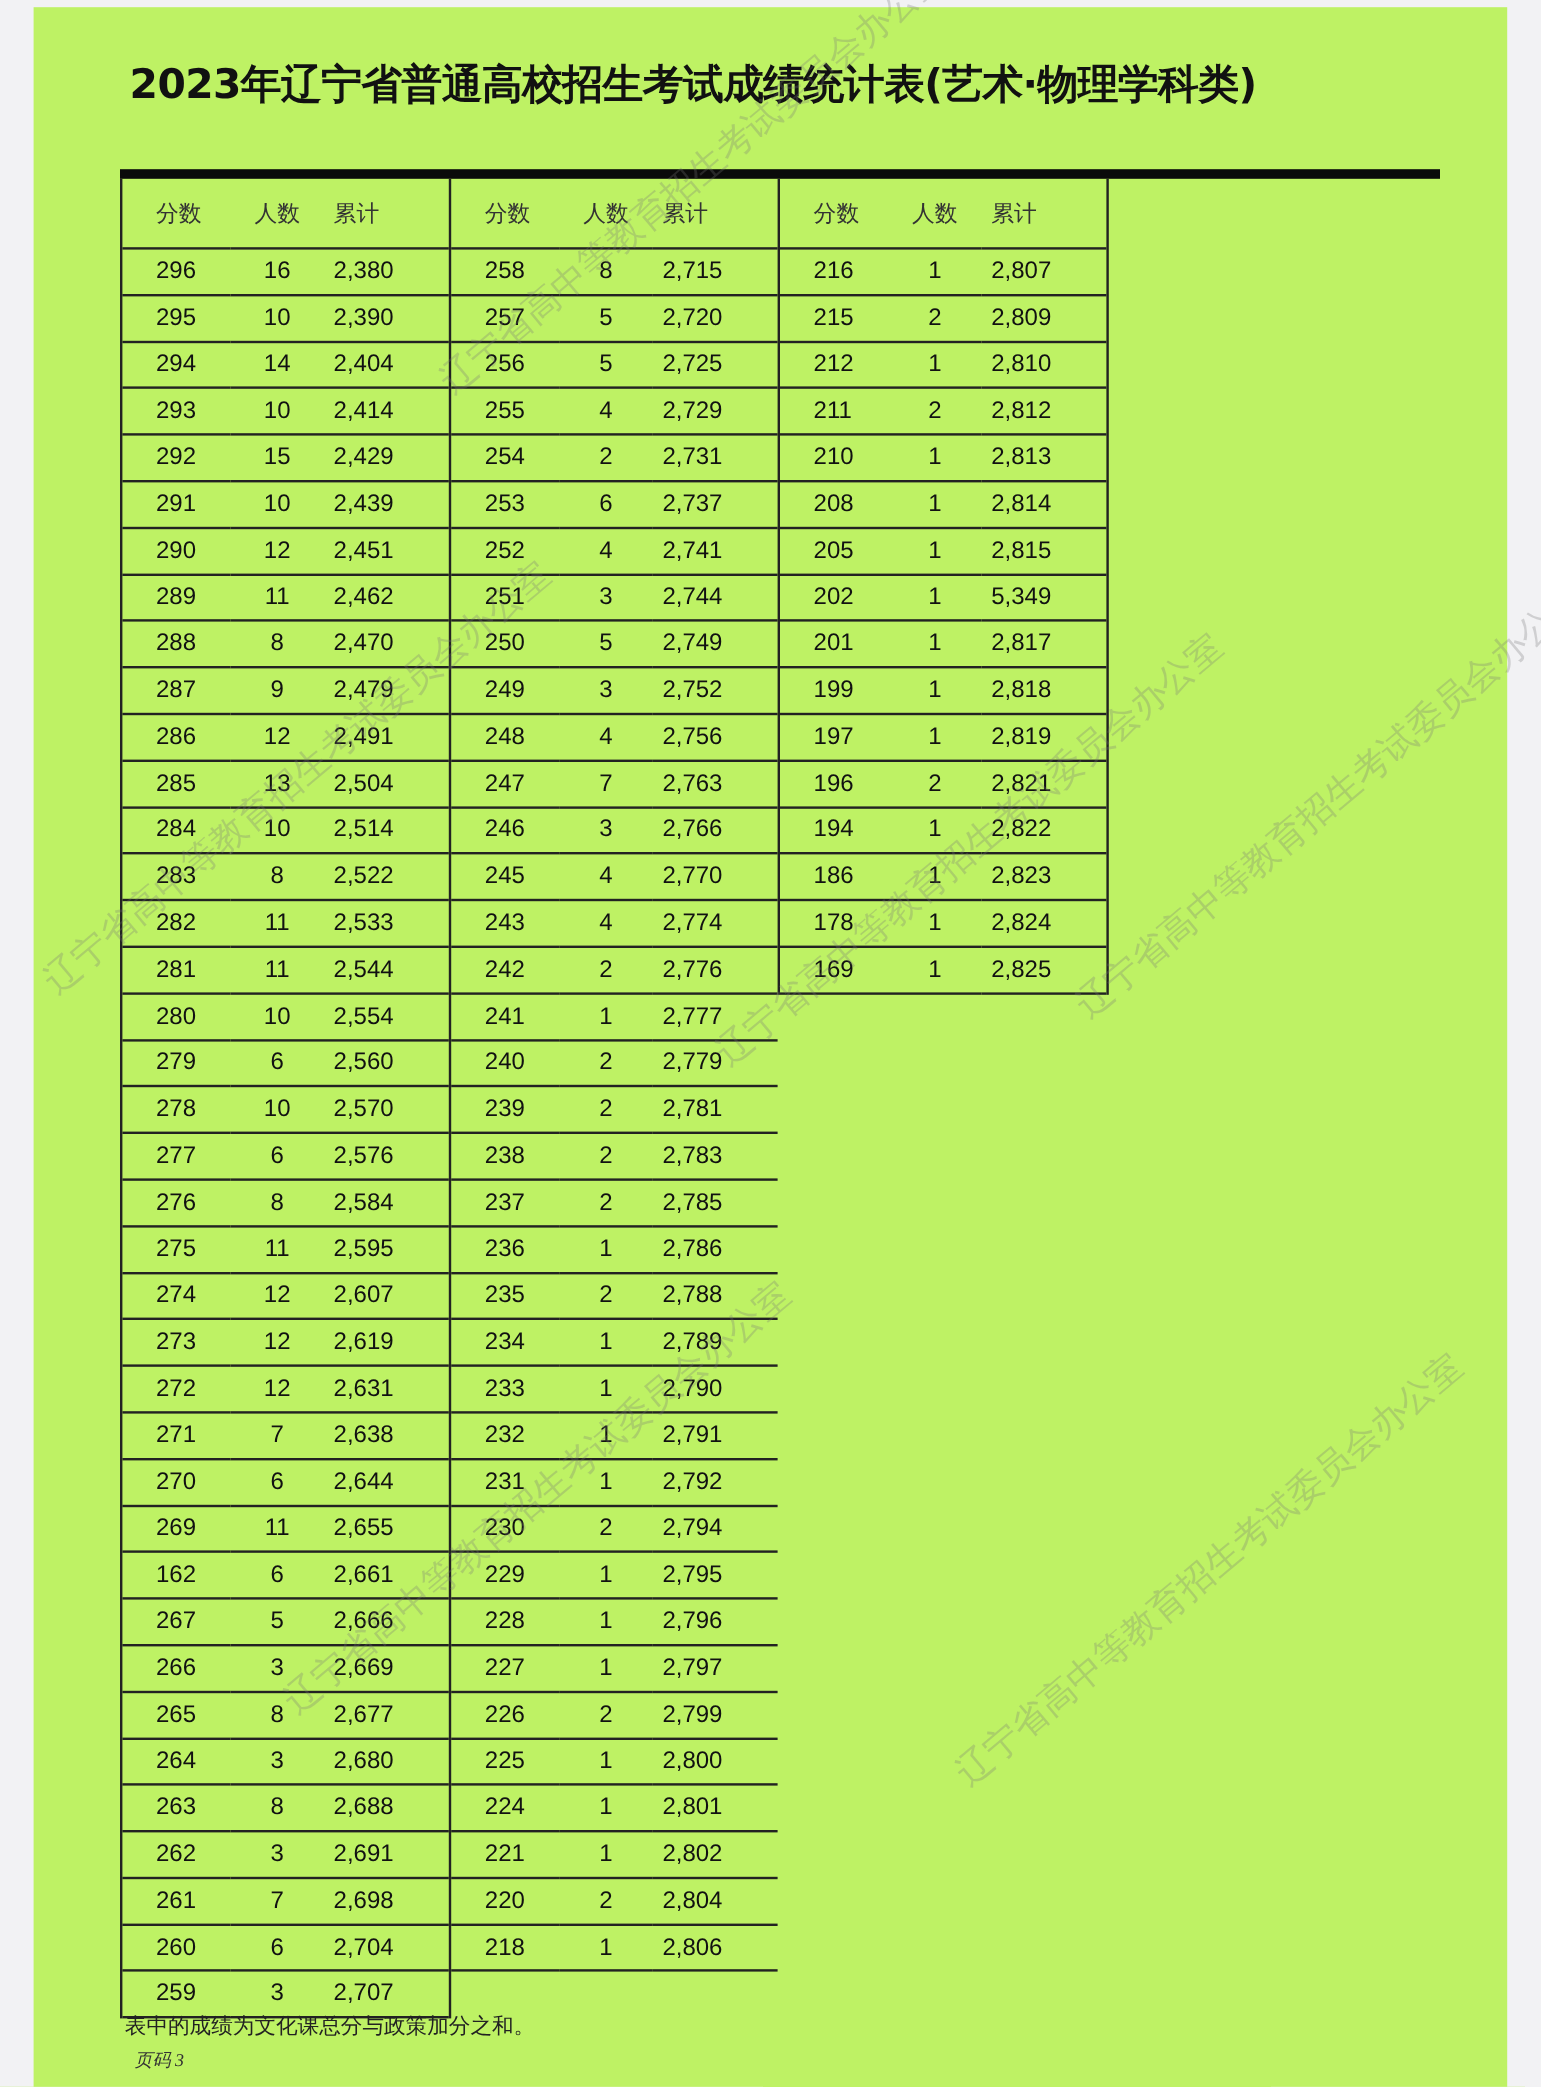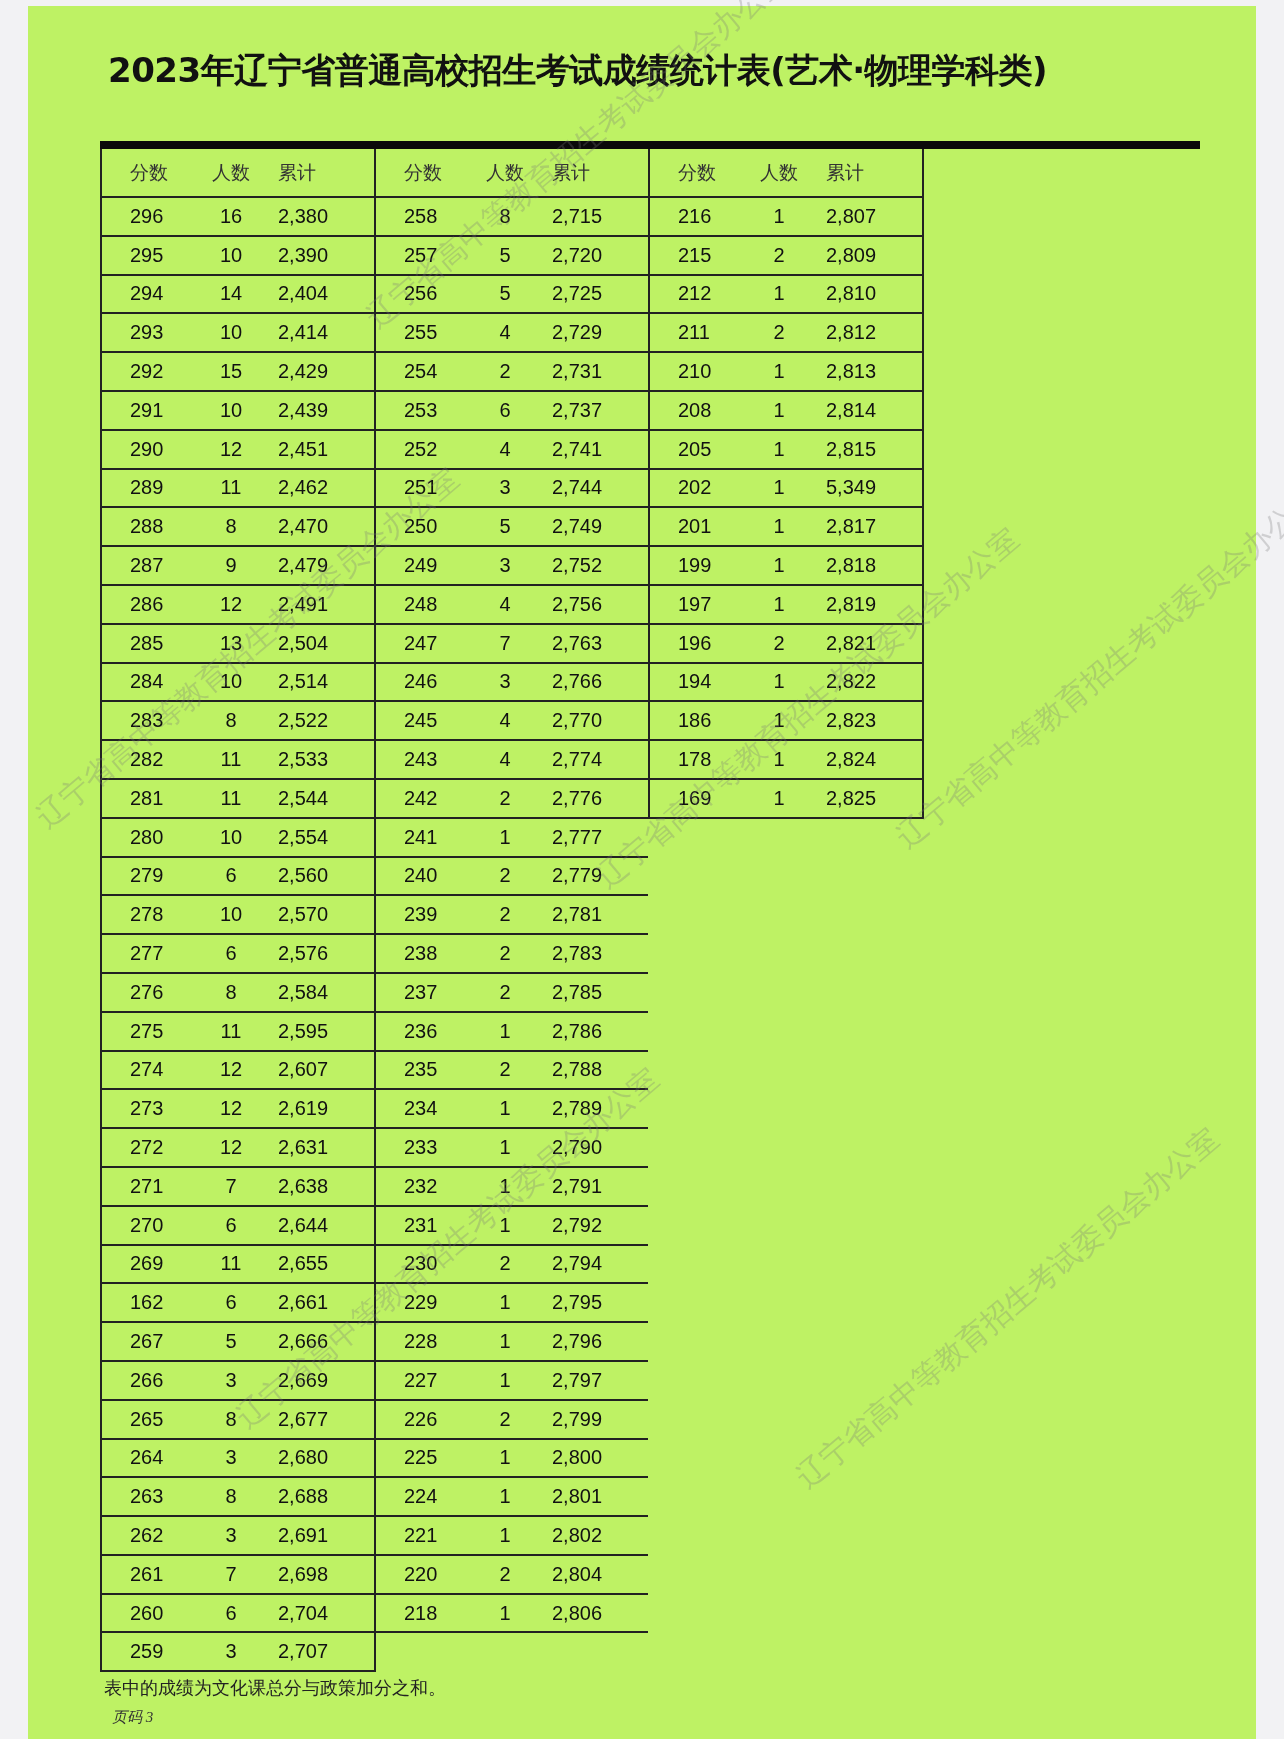--- a/index.html
+++ b/index.html
@@ -28,21 +28,21 @@
     border-collapse: collapse;
     font-size: 20px;
   }
   table.score td, table.score th {
     height: 38.8px; padding: 0; box-sizing: border-box;
     border-bottom: 2px solid #222;
   }
   table.score th {
     font-family: "DejaVu Sans", sans-serif;
     font-weight: normal; font-size: 19px; color: #333;
-    height: 48px;
+    height: 58px;
   }
   table.score .c-score { width: 90px; text-align: left; padding-left: 28px; }
   table.score .c-count { width: 78px; text-align: center; }
   table.score .c-cum { width: 104px; text-align: left; padding-left: 8px; }
   .tbl-wrap {
     border-left: 2px solid #222;
   }
   .tbl-wrap.last { border-right: 2px solid #222; }
   .tbl-wrap.mid { }
   .col1 .c-score { width: 96px; }

